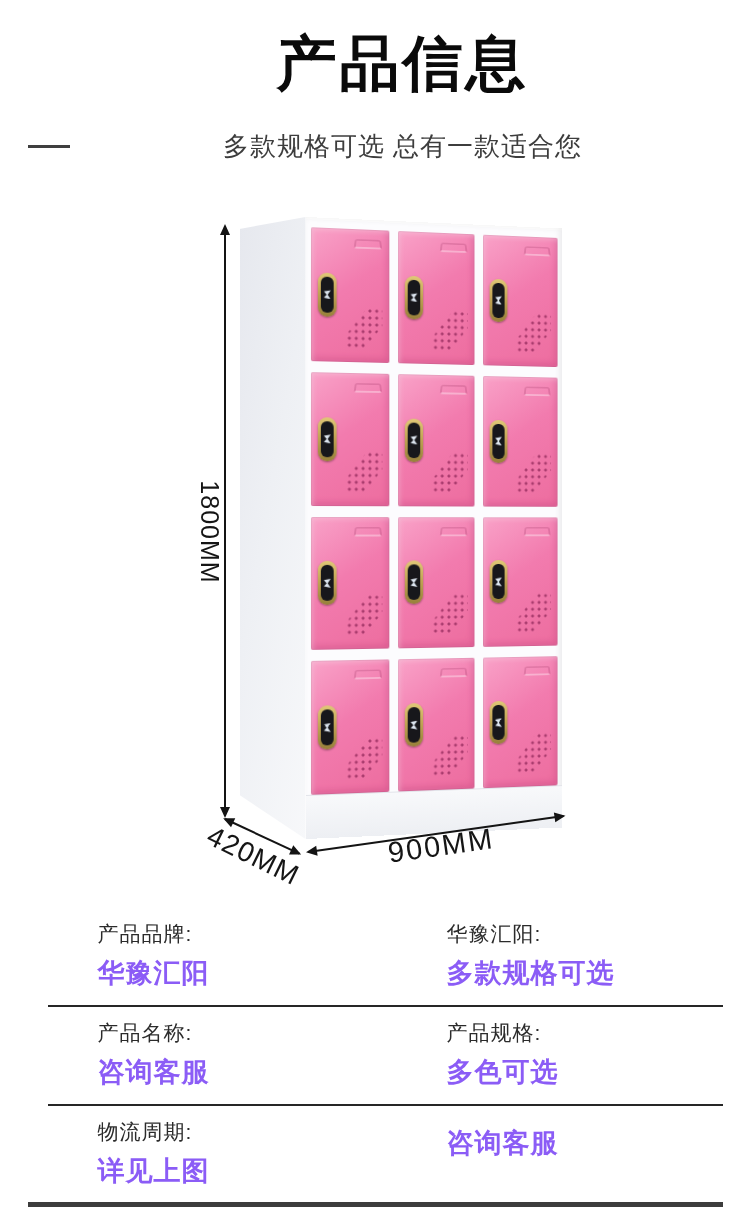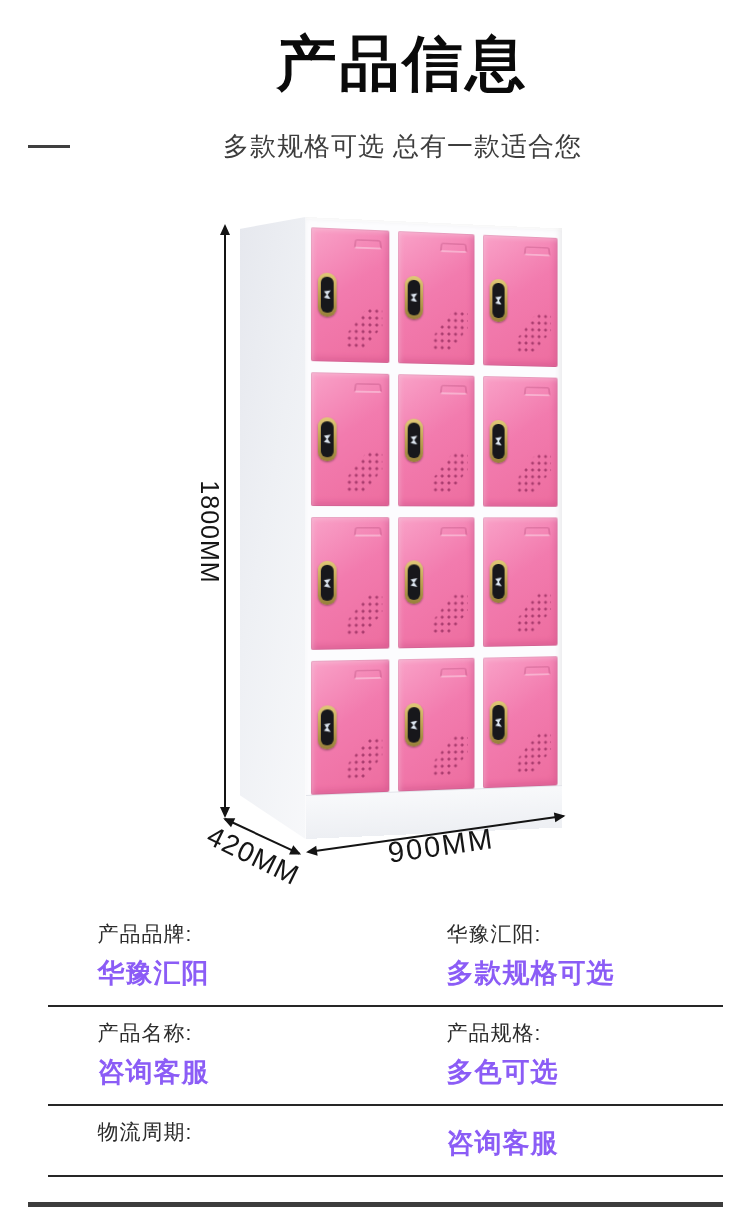--- a/index.html
+++ b/index.html
@@ -238,20 +238,21 @@
         <div class="spec-value">咨询客服</div>
       </div>
       <div class="spec-cell">
         <div class="spec-label">产品规格:</div>
         <div class="spec-value">多色可选</div>
       </div>
     </div>
     <div class="spec-row">
       <div class="spec-cell">
         <div class="spec-label">物流周期:</div>
+        <div class="spec-value">详见上图</div>
       </div>
       <div class="spec-cell">
         <div class="spec-value">咨询客服</div>
       </div>
     </div>
   </div>
 
   <div class="bottom-bar"></div>
 </div>
 

